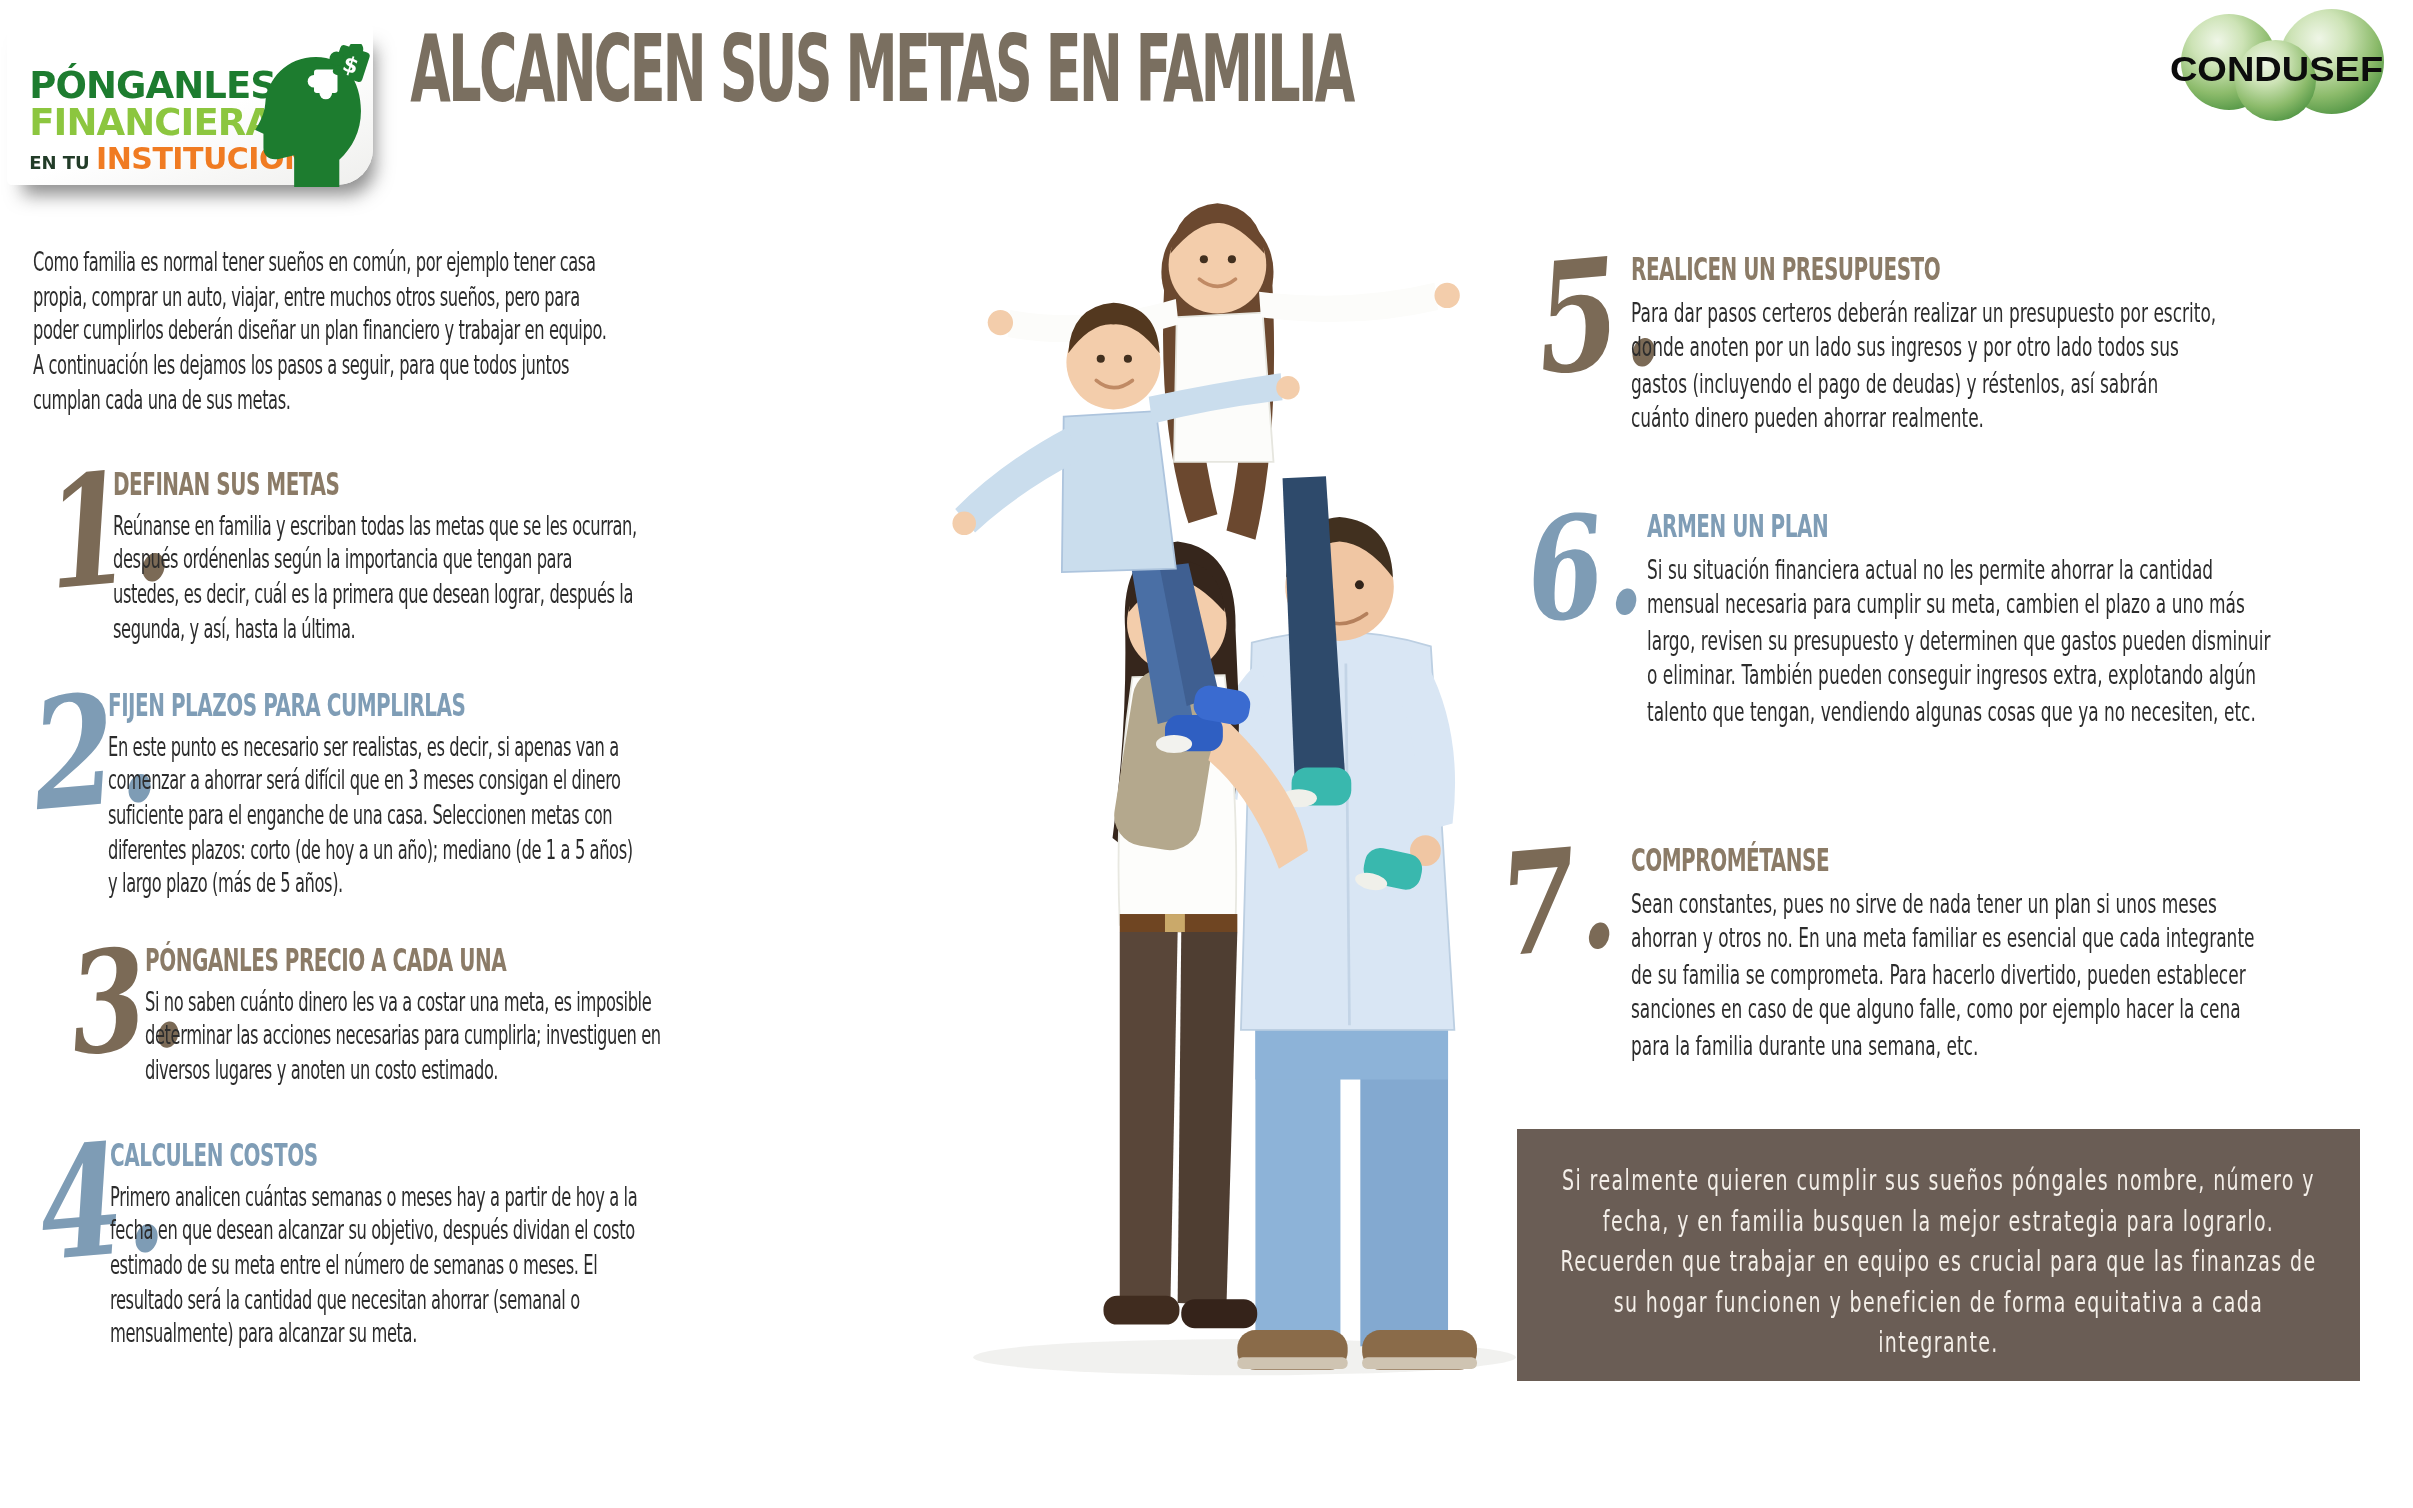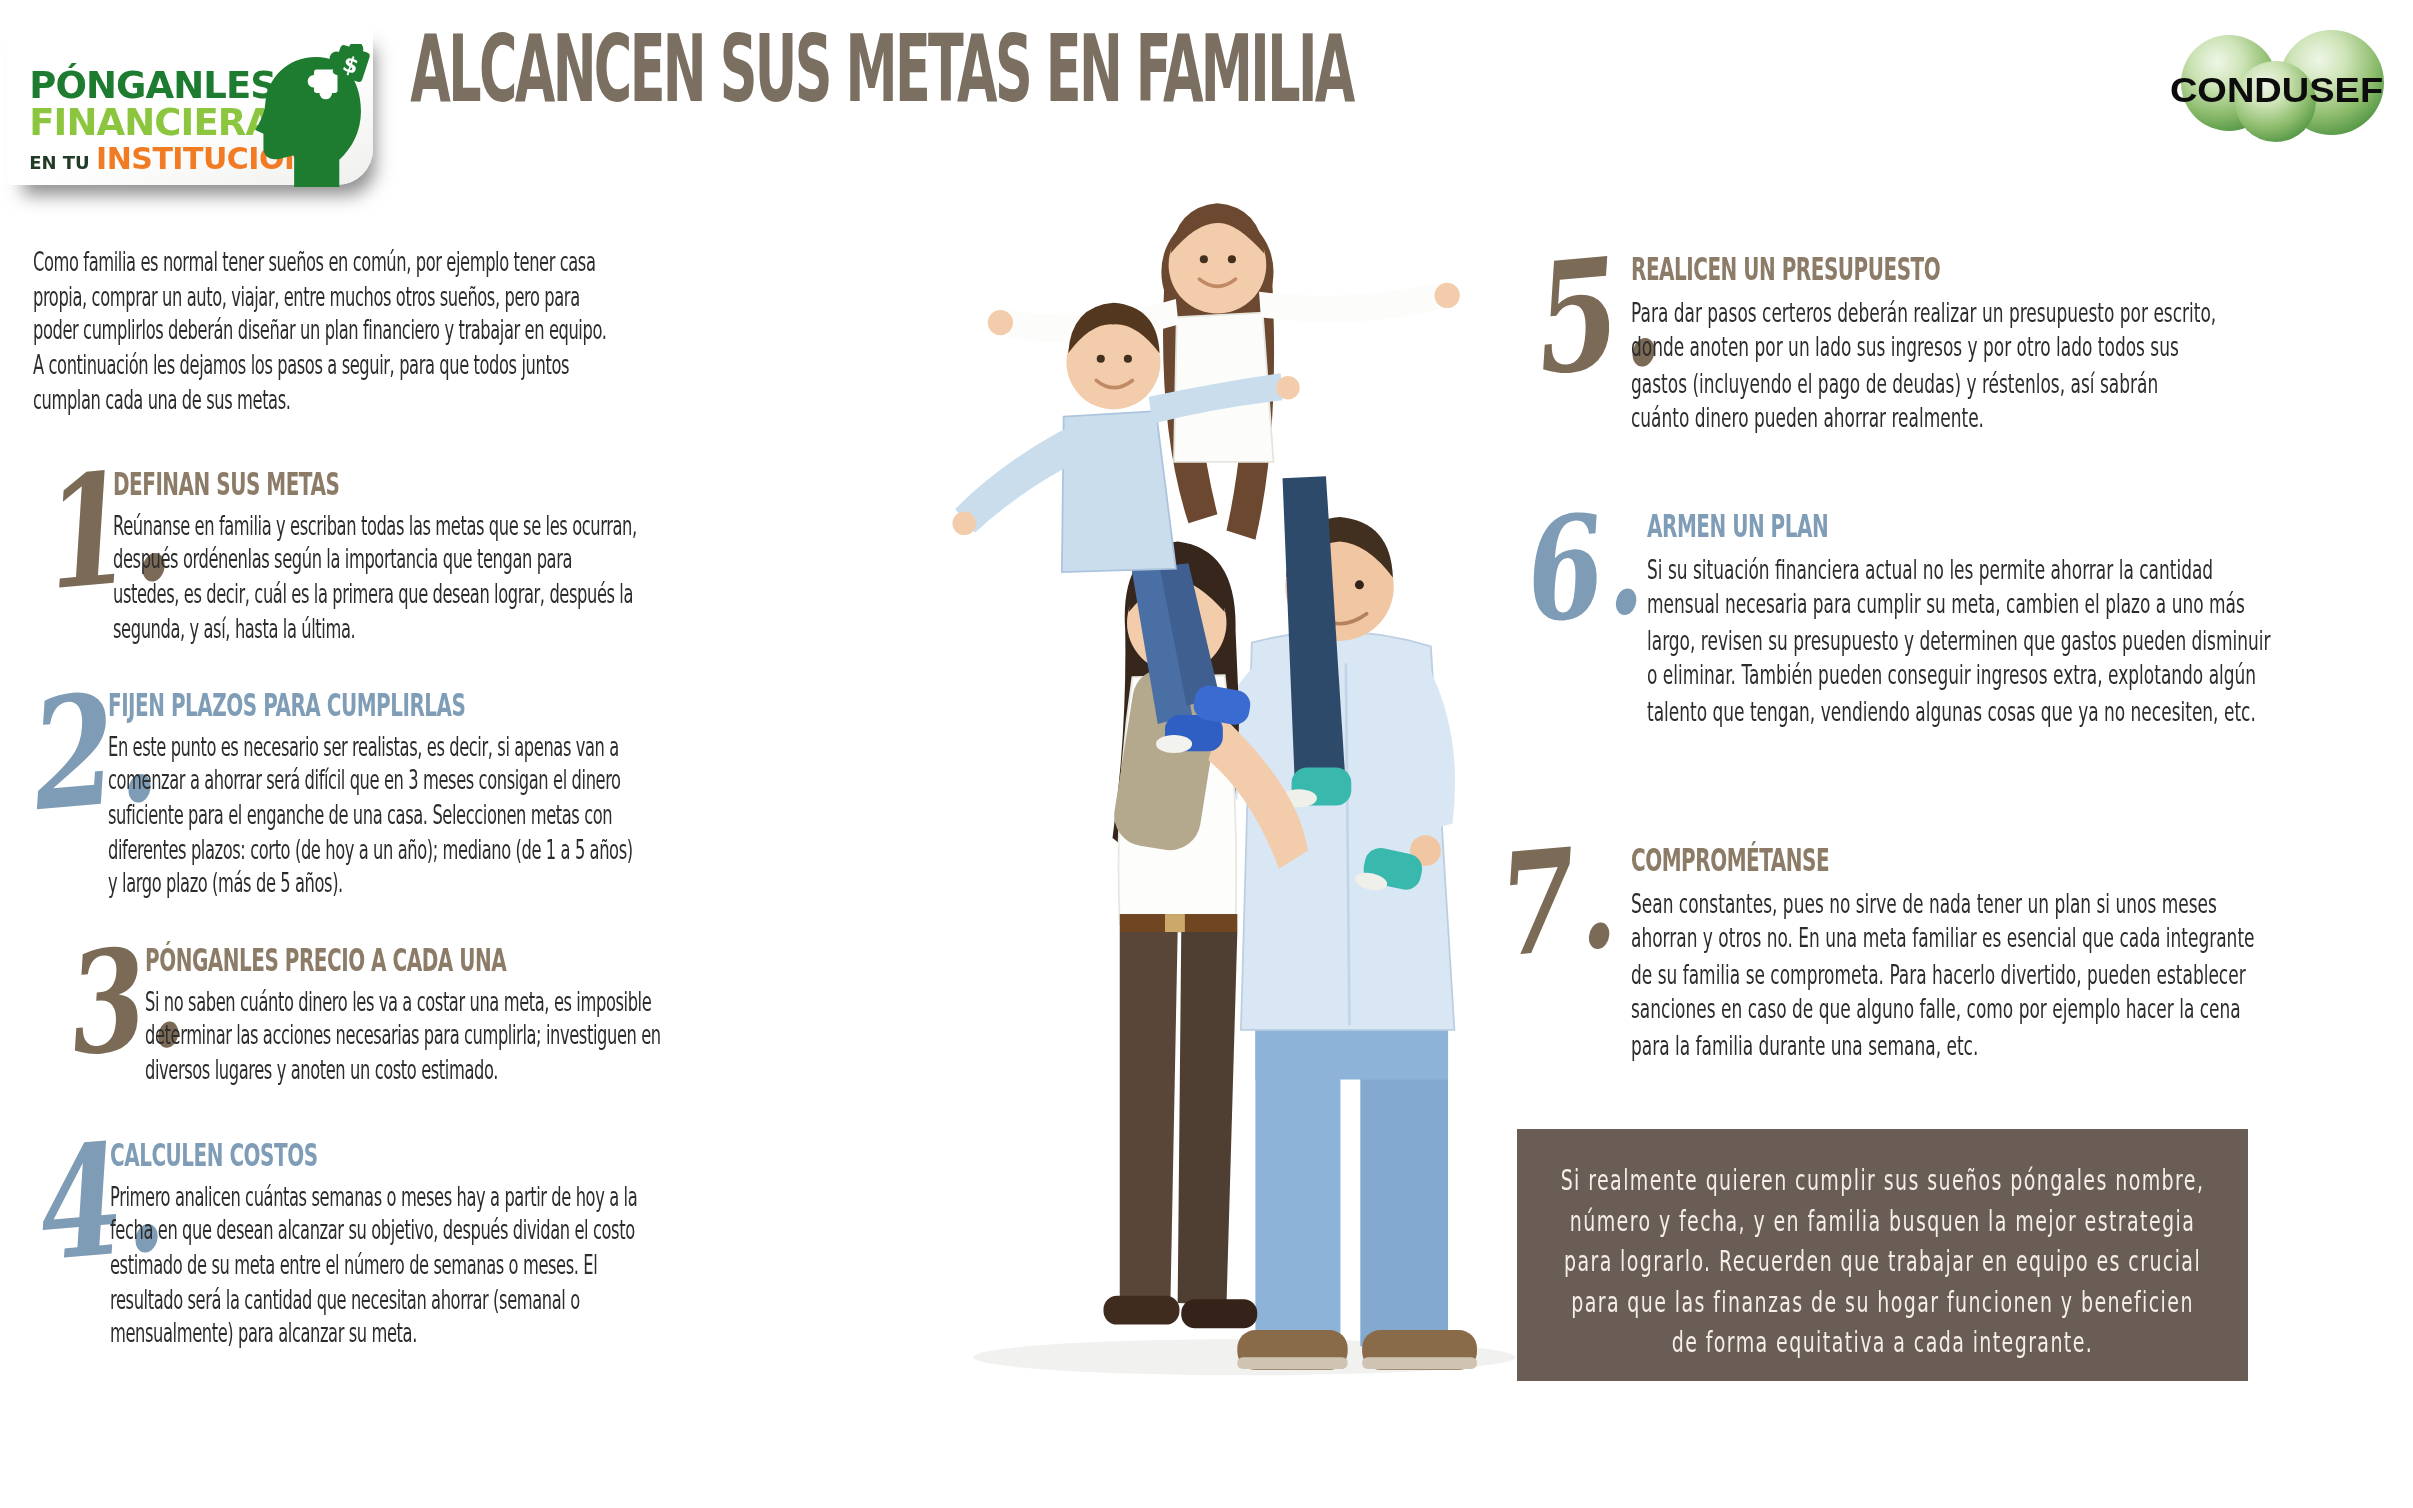--- a/index.html
+++ b/index.html
@@ -28,21 +28,21 @@
 
   
   .main-title{
     left:398px;top:14.5px;width:814px;text-align:center;white-space:nowrap;
     font-weight:bold;font-size:54px;letter-spacing:-2.7px;
     color:var(--title-color);
     transform:scale(.97,1.72);transform-origin:50% 0;
   }
 
   
-  .condusef{left:2141px;top:28px;width:271px;height:112px;}
+  .condusef{left:2141px;top:7px;width:271px;height:112px;}
   .ball{position:absolute;border-radius:50%;
     background:radial-gradient(circle at 38% 28%, #eff6e7 0%, #cde3b6 28%, #8cbb6b 58%, #49903f 84%, #357c34 100%);}
   .ball1{left:40px;top:7.2px;width:96px;height:96px;}
   .ball2{left:138px;top:1.8px;width:105px;height:105px;}
   .ball3{left:94px;top:33px;width:81px;height:81px;}
   .condusef-text{position:absolute;left:0;top:43px;width:100%;text-align:center;
     font-family:"Liberation Sans",sans-serif;font-weight:900;font-size:38px;
     letter-spacing:0px;color:#0c0c0c;transform:scaleY(.92);transform-origin:top center;}
 
   
@@ -78,21 +78,21 @@
   .s1{left:41px;top:467px;}   .s1 .num{font-size:119px;} .s1 .content{margin-left:72px;width:529px;}
   .s2{left:27px;top:688px;}   .s2 .num{font-size:119px;} .s2 .content{margin-left:81px;width:538px;}
   .s3{left:65px;top:943px;}  .s3 .num{font-size:109px;} .s3 .content{margin-left:80px;width:520px;}
   .s4{left:34px;top:1138px;}  .s4 .num{font-size:119px;} .s4 .content{margin-left:76px;width:538px;}
   .s5{left:1531px;top:252px;} .s5 .num{font-size:119px;} .s5 .content{margin-left:100px;width:588px;}
   .s6{left:1522px;top:509px;} .s6 .num{font-size:110px;} .s6 .content{margin-left:125px;width:633px;}
   .s7{left:1495px;top:843px;} .s7 .num{font-size:110px;} .s7 .content{margin-left:136px;width:633px;}
 
   
   .callout{
-    left:1517px;top:1129px;width:731px;height:252px;box-sizing:border-box;
+    left:1517px;top:1129px;width:843px;height:252px;box-sizing:border-box;
     background:var(--callout-bg);color:var(--callout-text);
     padding:0 38px;
   }
   .callout p{
     margin:31px 0 0;text-align:center;
     font-size:19px;line-height:1.42;letter-spacing:1.4px;
     transform:scaleY(1.5);transform-origin:center top;
   }
 
   

